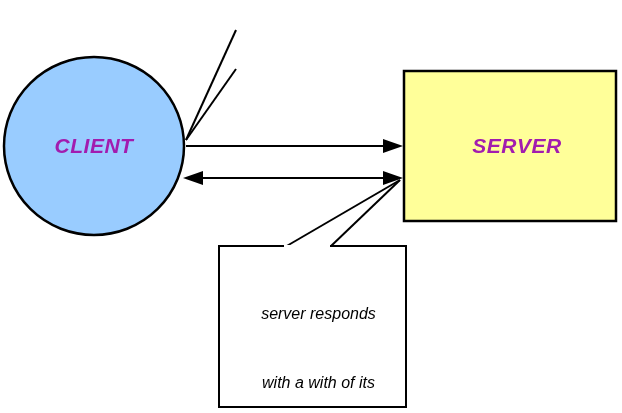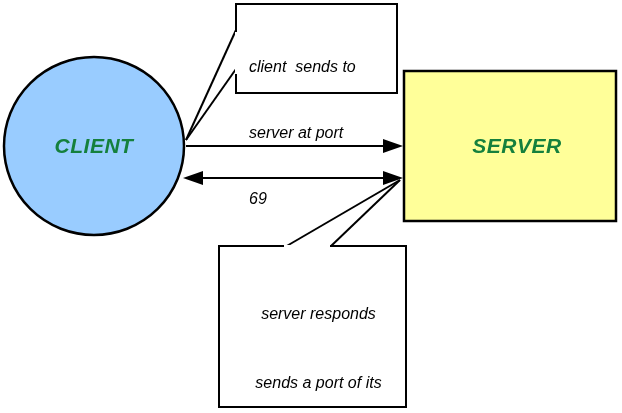--- a/index.html
+++ b/index.html
@@ -21,21 +21,21 @@
     top: 0;
   }
   .node-label {
     position: absolute;
     display: flex;
     align-items: center;
     justify-content: center;
     font-style: italic;
     font-weight: bold;
     font-size: 21px;
-    color: #15803d;
+    color: #a21caf;
     letter-spacing: 0.5px;
     pointer-events: none;
   }
   #client-label-box {
     left: 3px;
     top: 57px;
     width: 182px;
     height: 178px;
   }
   #server-label-box {
@@ -125,34 +125,26 @@
 
     <line class="diagram-line" x1="196" y1="178" x2="390" y2="178"></line>
     <polygon class="arrow-head" points="183,178 203,171 203,185"></polygon>
     <polygon class="arrow-head" points="403,178 383,171 383,185"></polygon>
   </svg>
 
   <div class="node-label" id="client-label-box">CLIENT</div>
 
   <div class="node-label" id="server-label-box">SERVER</div>
 
-  <div class="callout" id="callout-top">
-    <span class="tail-gap"></span>
-    <div class="callout-text">
-      <div>client  sends to</div>
-      <div>server at port</div>
-      <div>69</div>
-    </div>
-  </div>
 
   <div class="callout" id="callout-bottom">
     <span class="tail-gap"></span>
     <div class="callout-text">
       <div>server responds</div>
-      <div>sends a port of its</div>
+      <div>with a with of its</div>
       
       
       
       
     </div>
   </div>
 
 </div>
 
 </body></html>

